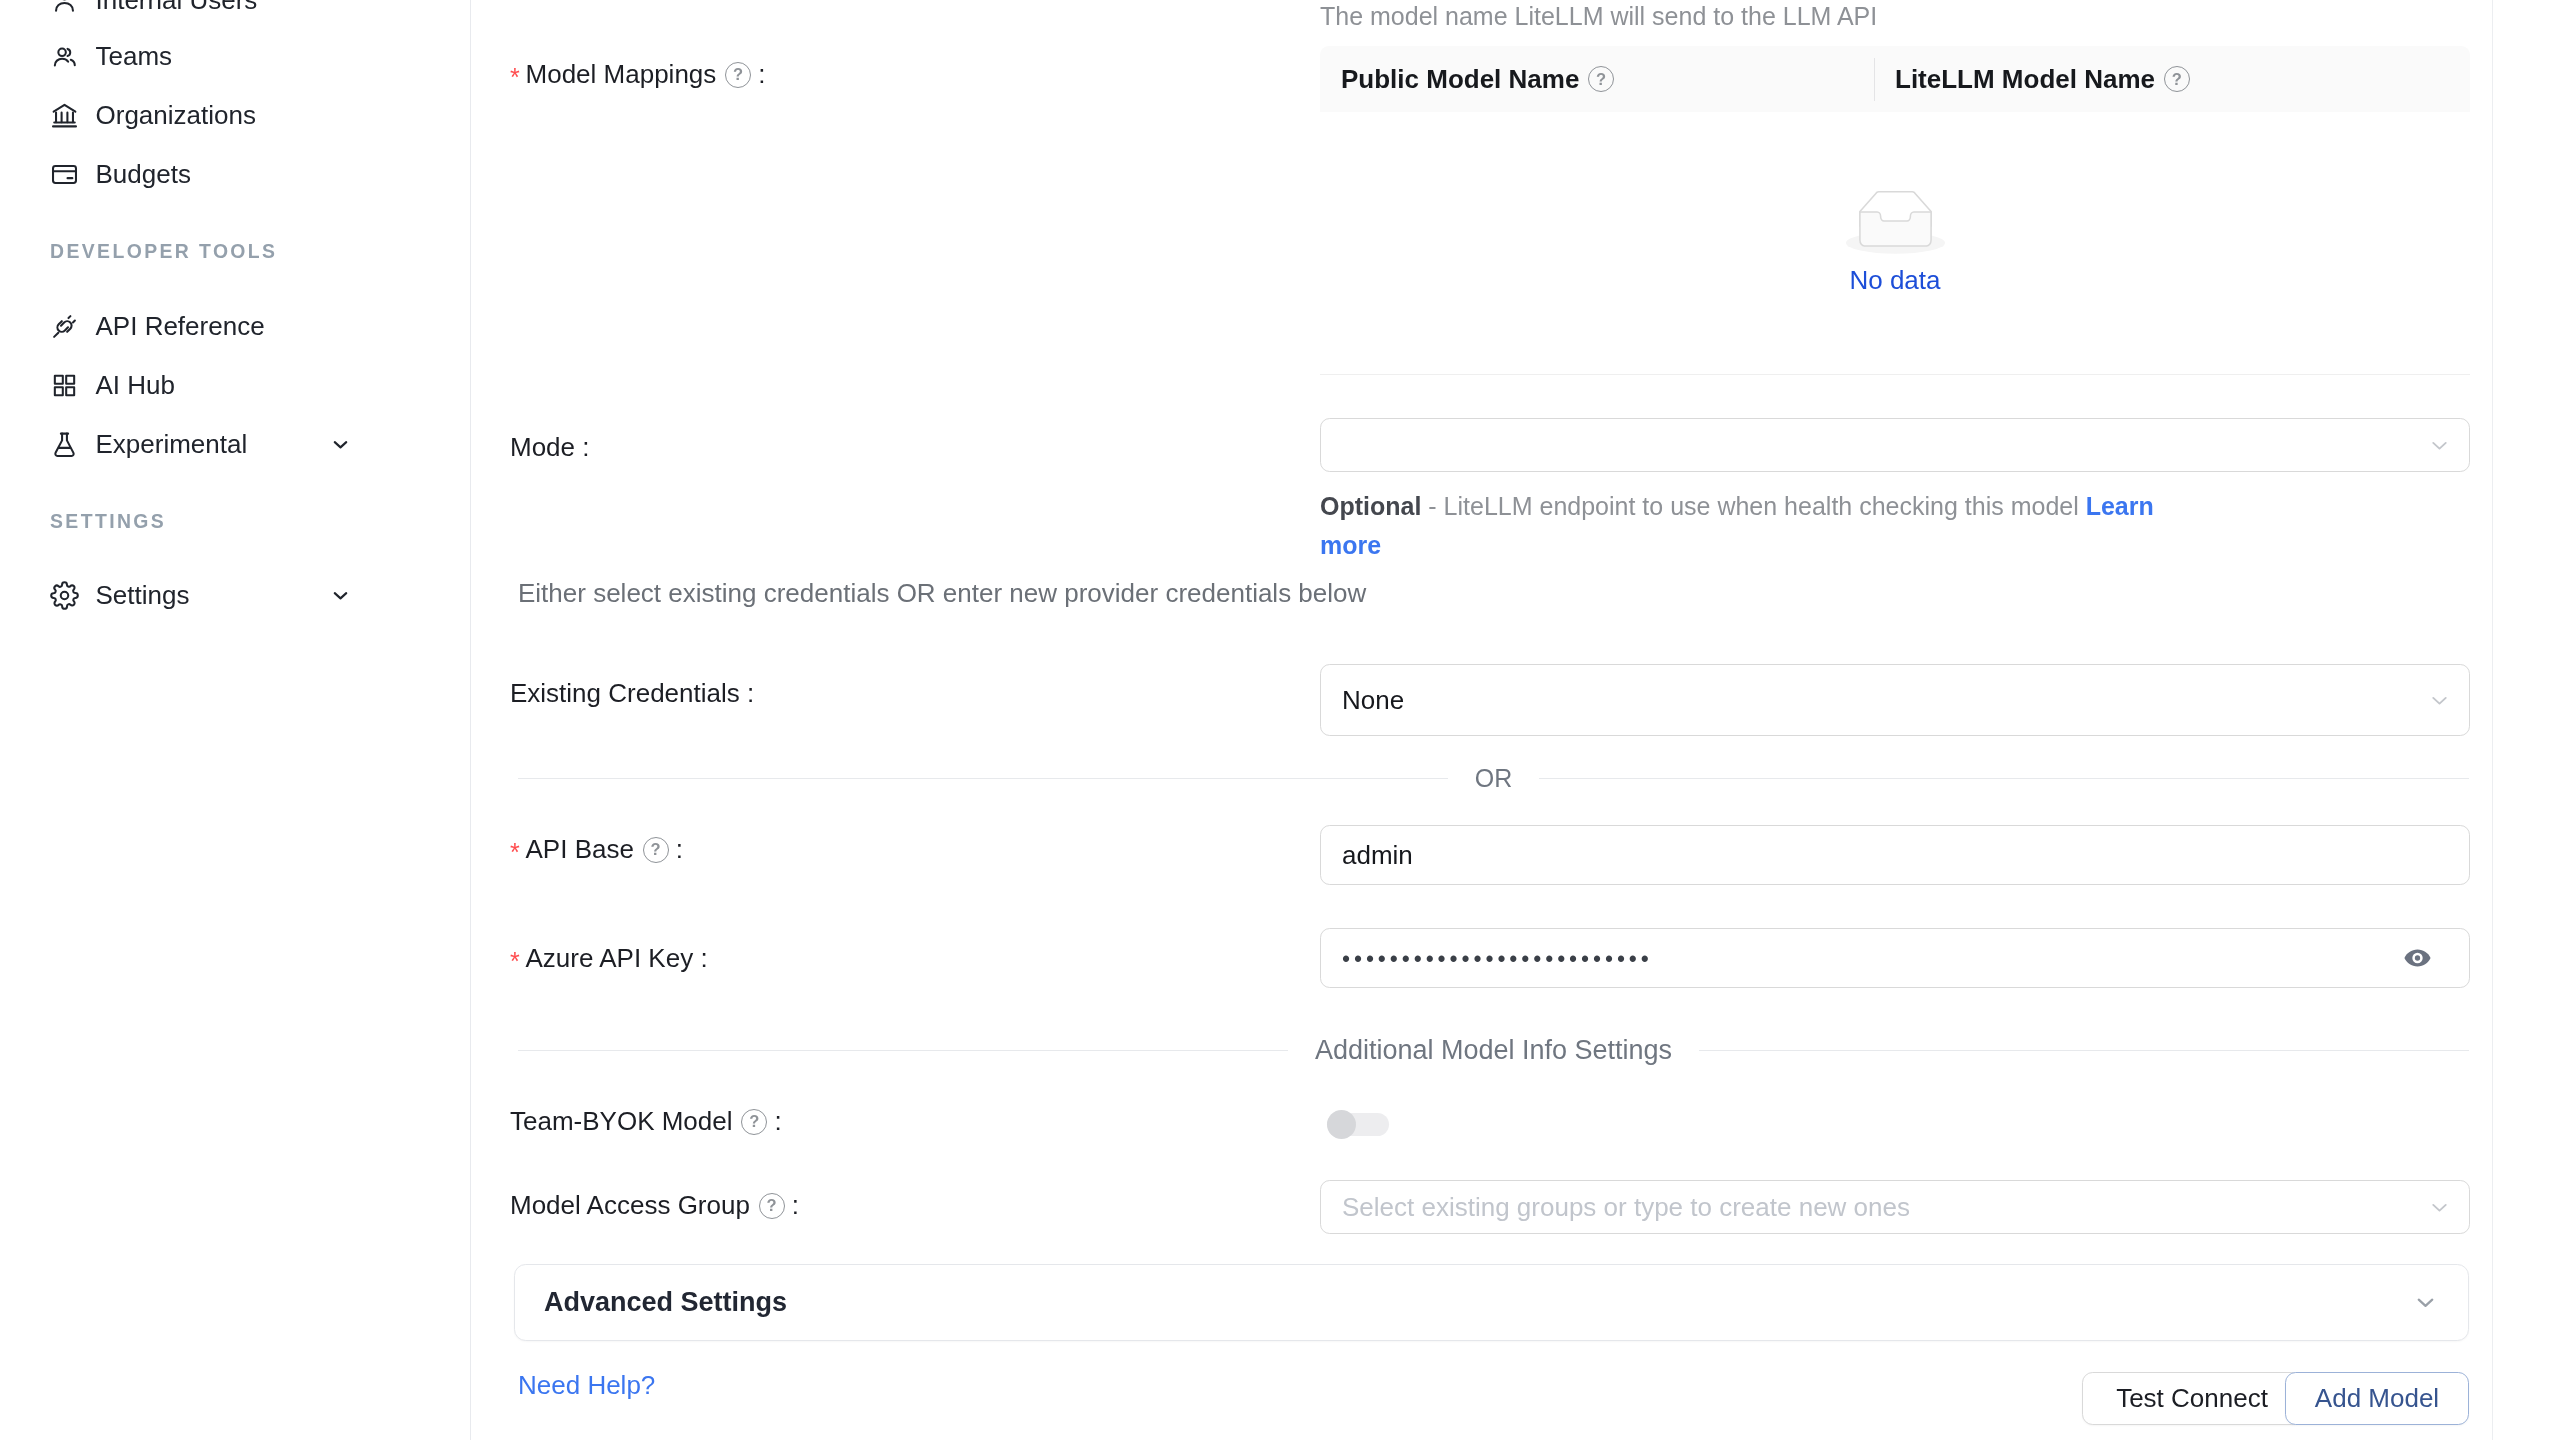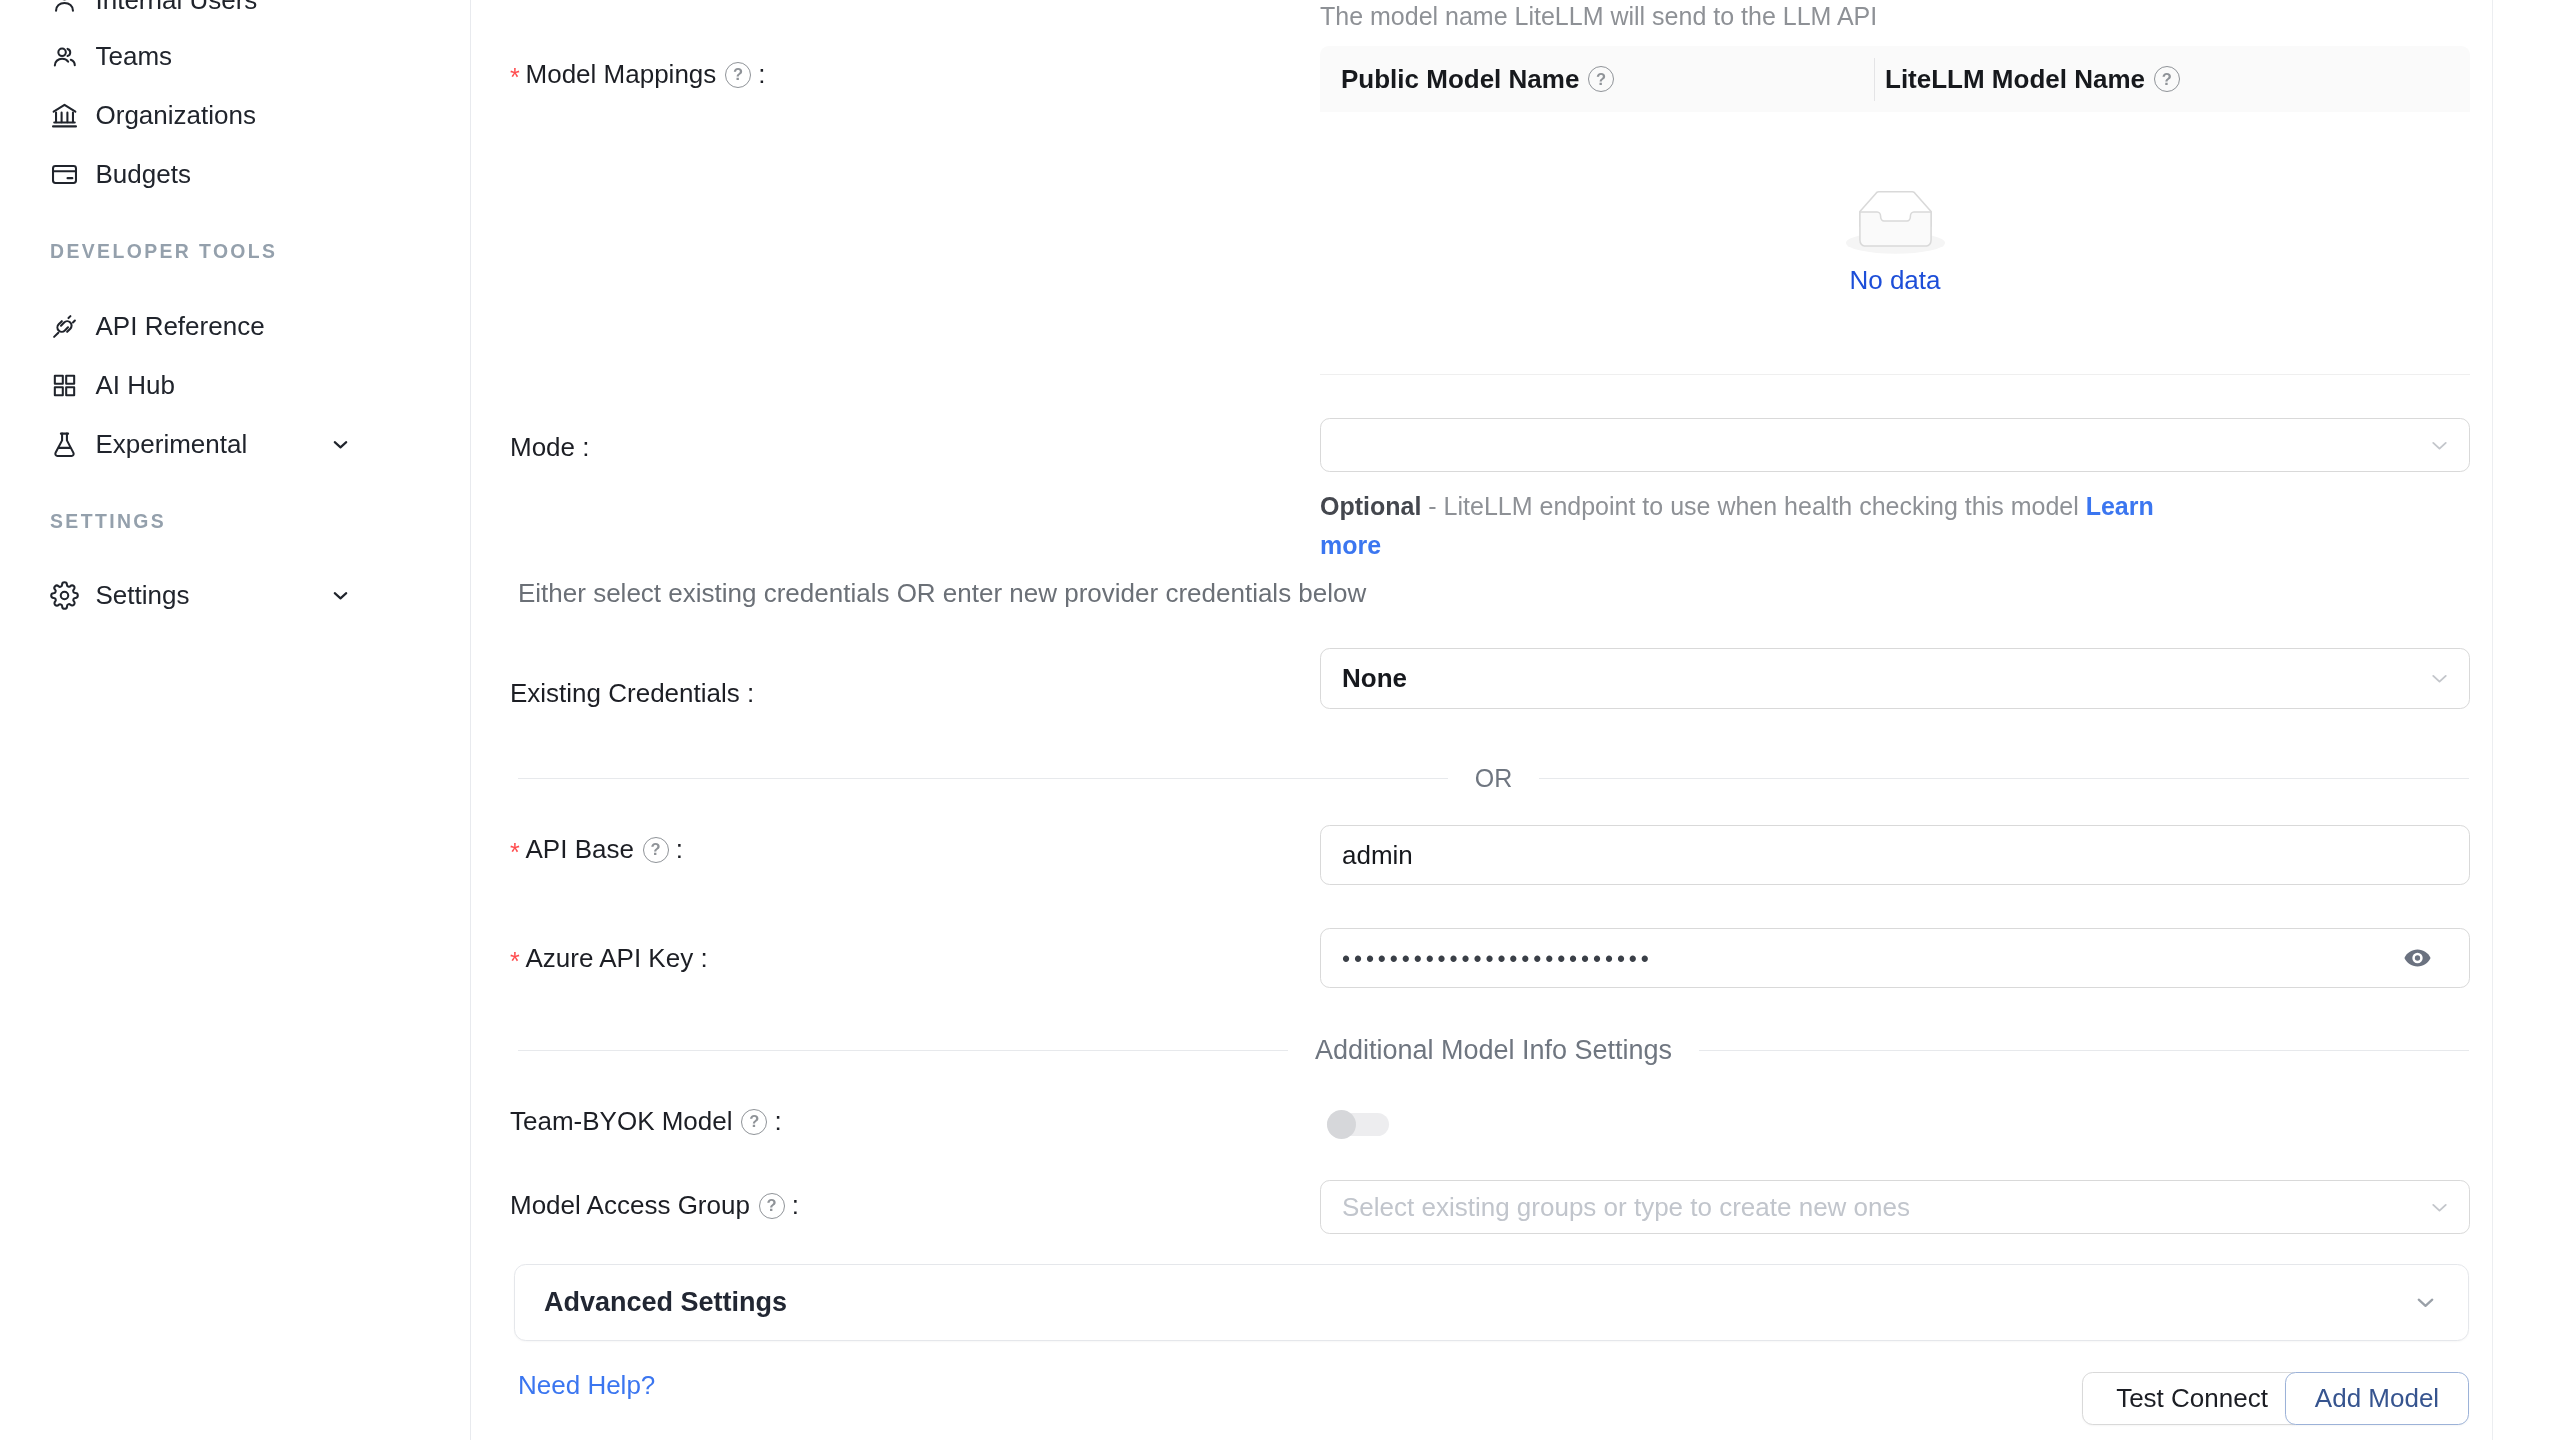--- a/index.html
+++ b/index.html
@@ -42,21 +42,21 @@
   .control .chev svg { width:25px; height:25px; stroke:#c3c6cb; fill:none;
     stroke-width:1.8; stroke-linecap:round; stroke-linejoin:round; }
   .placeholder { color:#c1c5cc; }
 
   
   #mm-table { position:absolute; left:1320px; top:46px; width:1150px; }
   #mm-head { display:flex; align-items:center; height:66px; background:#fafafa;
     border-radius:8.7px 8.7px 0 0; position:relative; }
   .mm-th { font-size:26px; font-weight:700; color:#17191d; display:flex; align-items:center; }
   .mm-th.c1 { width:554px; padding-left:21px; }
-  .mm-th.c2 { flex:1; padding-left:11px; }
+  .mm-th.c2 { flex:1; padding-left:21px; }
   #mm-col-divider { position:absolute; left:554px; top:11.6px; height:43px; width:0;
     border-left:1.5px solid #e4e4e6; }
   #mm-body { height:263px; border-bottom:1.5px solid #efefef; display:flex;
     flex-direction:column; align-items:center; justify-content:center; gap:11.6px; }
   #nodata-text { font-size:26px; color:#1d4ed8; }
 
   .hdivider { position:absolute; left:518px; width:1951px; height:27px;
     display:flex; align-items:center; gap:27px; color:#6f7680; }
   .hdivider .line { flex:1; border-top:1.5px solid #e7e9ec; }
 
@@ -260,21 +260,21 @@
       <span class="blue-link" style="font-weight:700;">more</span>
     </div>
   </div>
 
   <div class="abs" style="left:518px; top:578px; font-size:26px; color:#6b7077;">Either select existing credentials OR enter new provider credentials below</div>
 
   <div class="row-label" style="top:674px;">
     <span>Existing Credentials</span>
     <span class="colon"> :</span>
   </div>
-  <div class="control" style="top:648px; height:61px;font-weight:bold;">
+  <div class="control" style="top:664px; height:72px;">
     <span>None</span>
     <span class="chev">
       <svg viewBox="0 0 24 24">
           <path d="M6 9.5l6 5.5 6-5.5"></path>
         </svg>
     </span>
   </div>
 
   <div class="hdivider" style="top:765px; font-size:25px;">
     <span class="line"></span>

